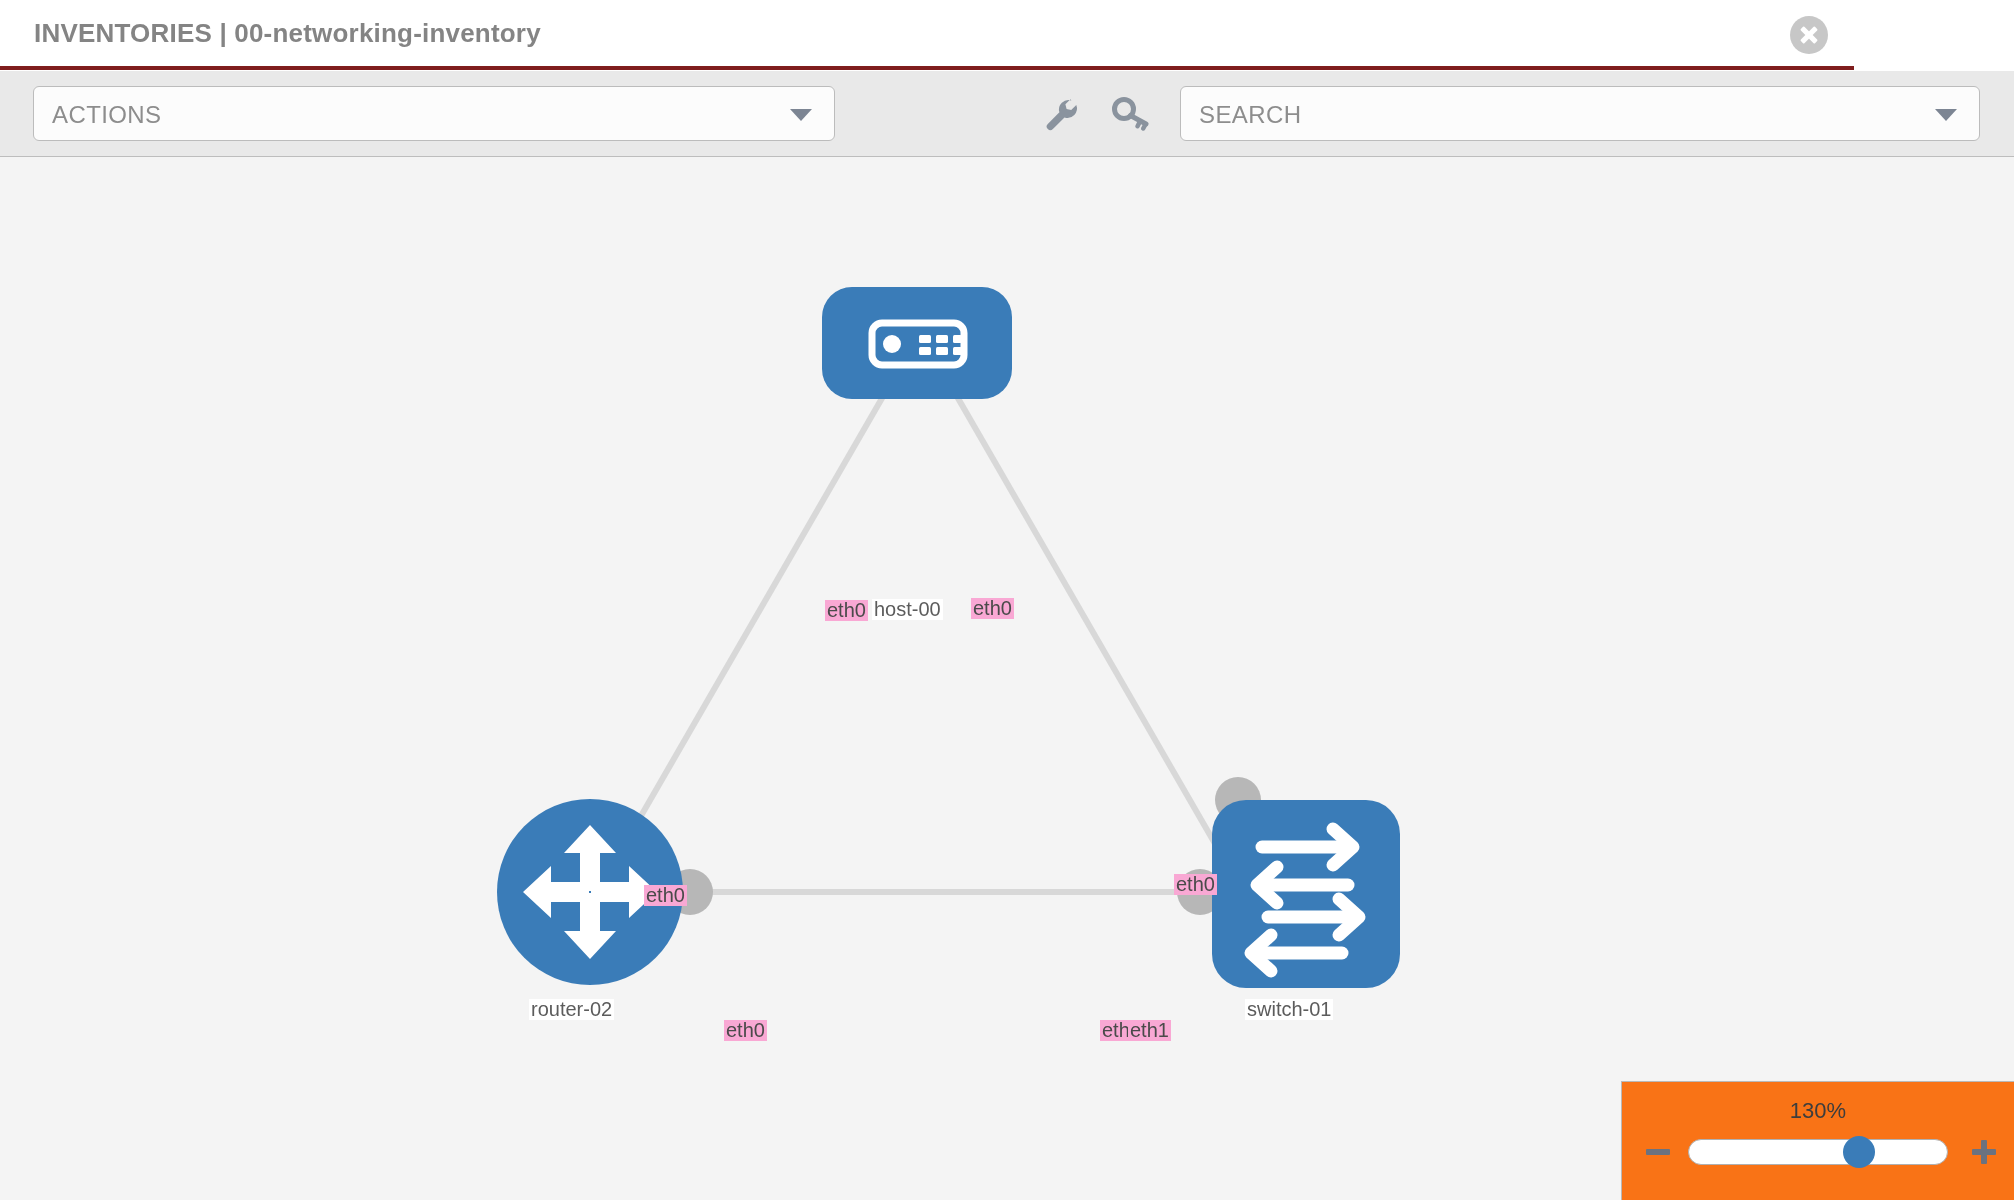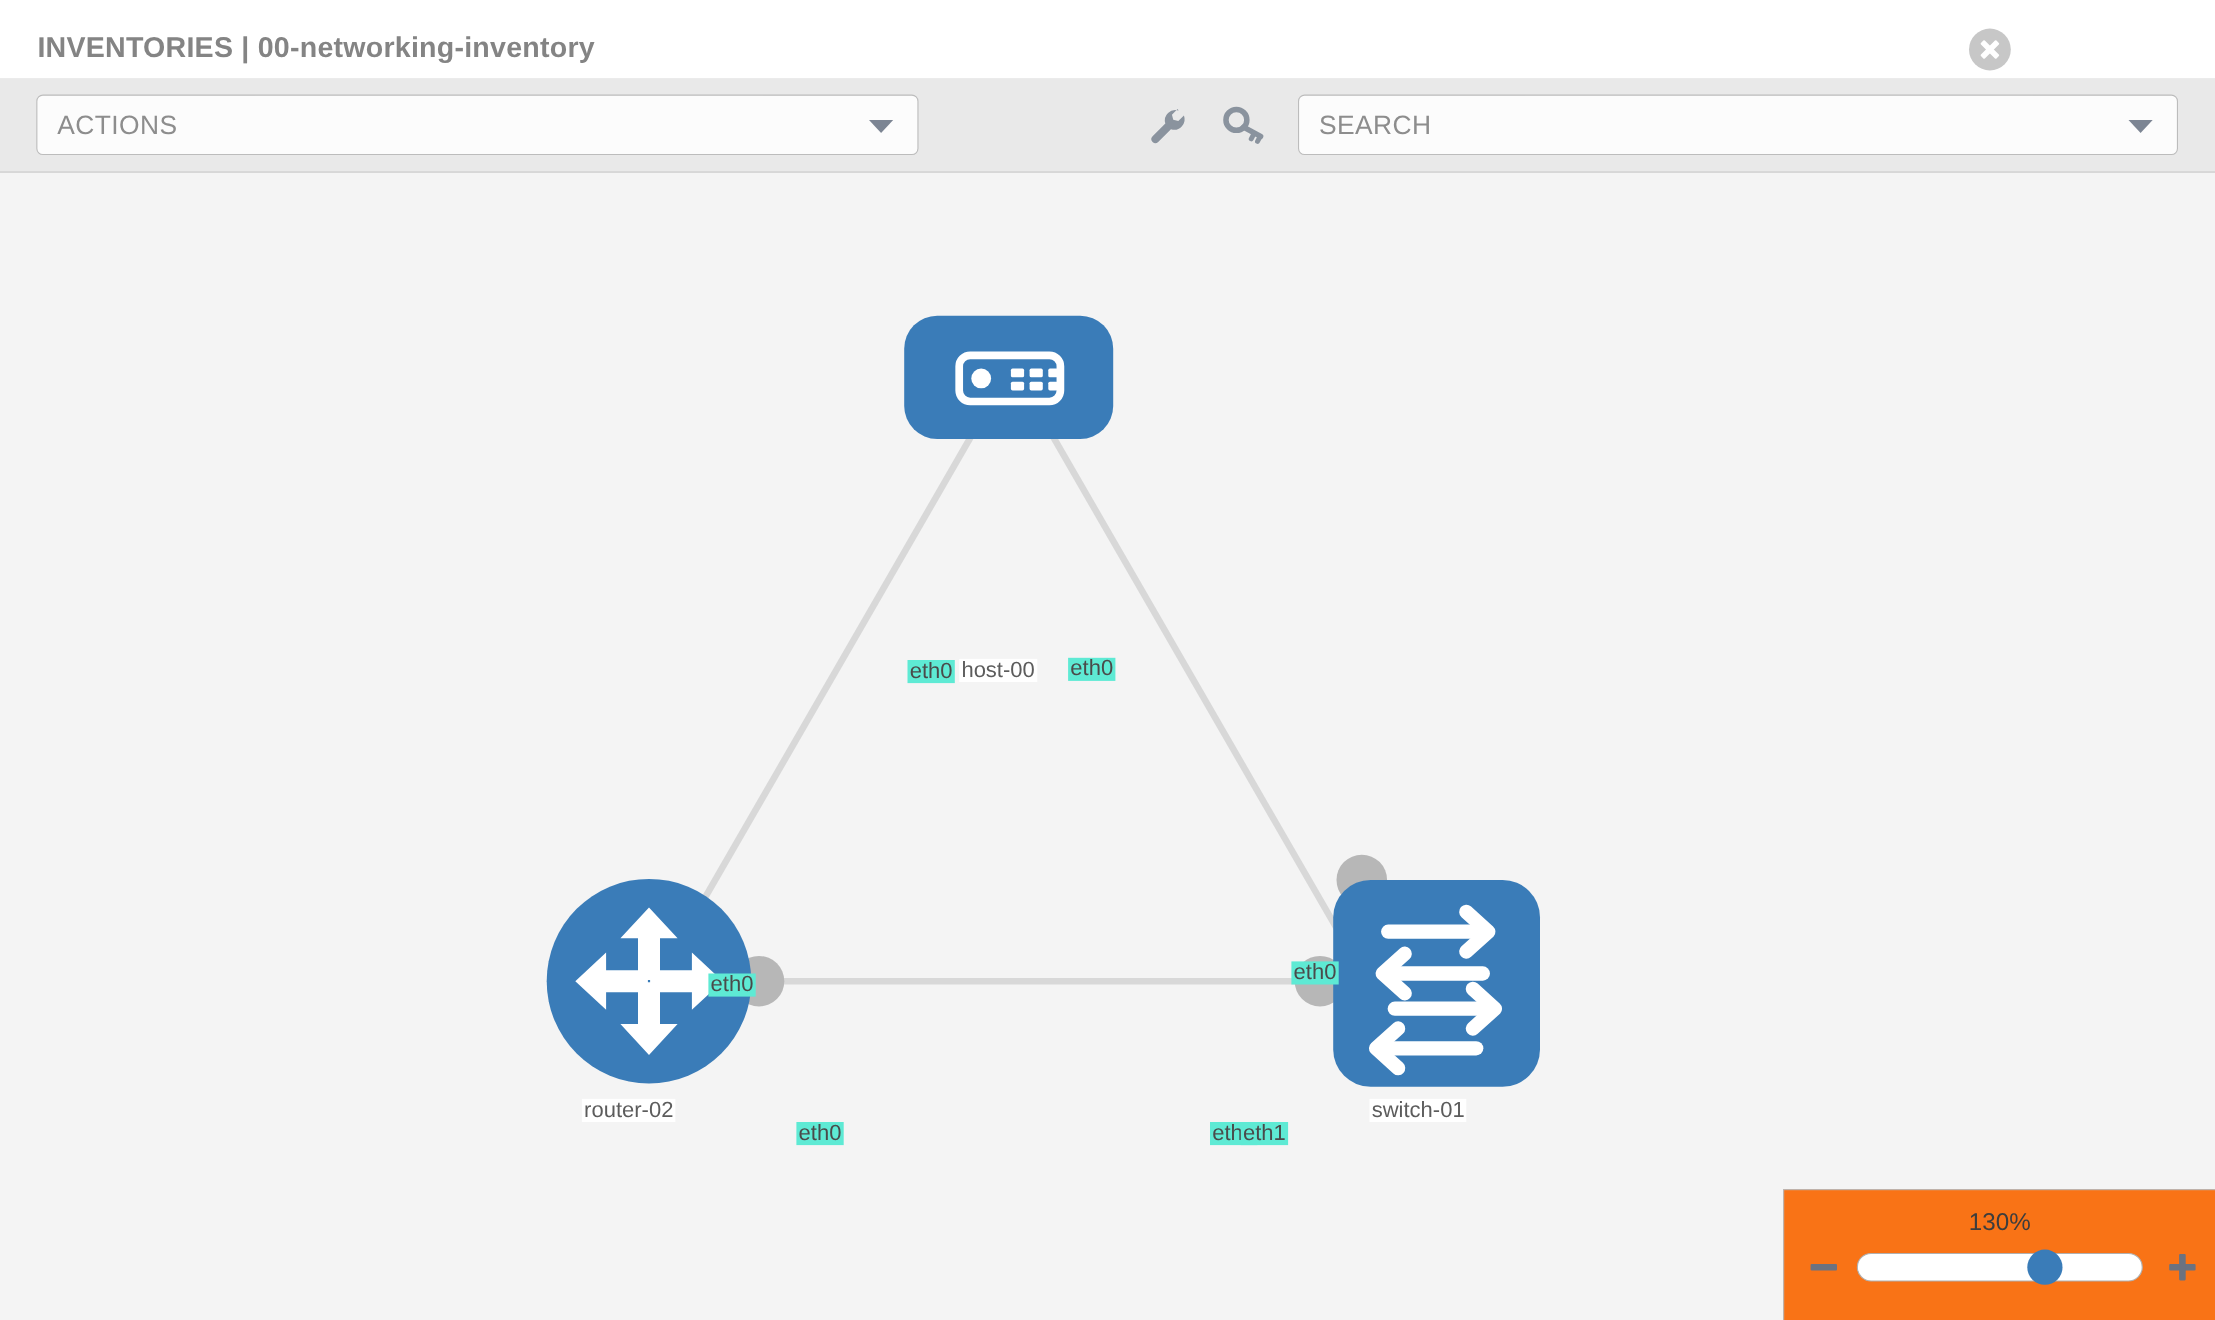--- a/index.html
+++ b/index.html
@@ -15,23 +15,22 @@
     -webkit-font-smoothing: antialiased;
   }
 
   
   .header {
     position: absolute;
     left: 0; top: 0;
     width: 1854px;
     height: 70px;
     background: #ffffff;
-    border-bottom: 1px solid #7f1d1d;
-    box-sizing: border-box;
-    margin-top: 10px;
+    border-bottom: 4px solid #7f1d1d;
+    box-sizing: border-box;
   }
   .page-title {
     position: absolute;
     left: 34px;
     top: 18px;
     font-size: 26px;
     font-weight: bold;
     color: #848484;
     letter-spacing: 0.2px;
     white-space: nowrap;
@@ -152,21 +151,21 @@
     color: #5c5c5c;
     background: #ffffff;
     white-space: nowrap;
     line-height: 1.05;
     padding: 0 2px;
   }
   .iface-label {
     position: absolute;
     font-size: 20px;
     color: #4a4a4a;
-    background: #5eead4;
+    background: #f9a8d4;
     white-space: nowrap;
     line-height: 1.05;
     padding: 0 2px;
   }
 
   
   .zoom-panel {
     position: absolute;
     left: 1621px;
     top: 1081px;

